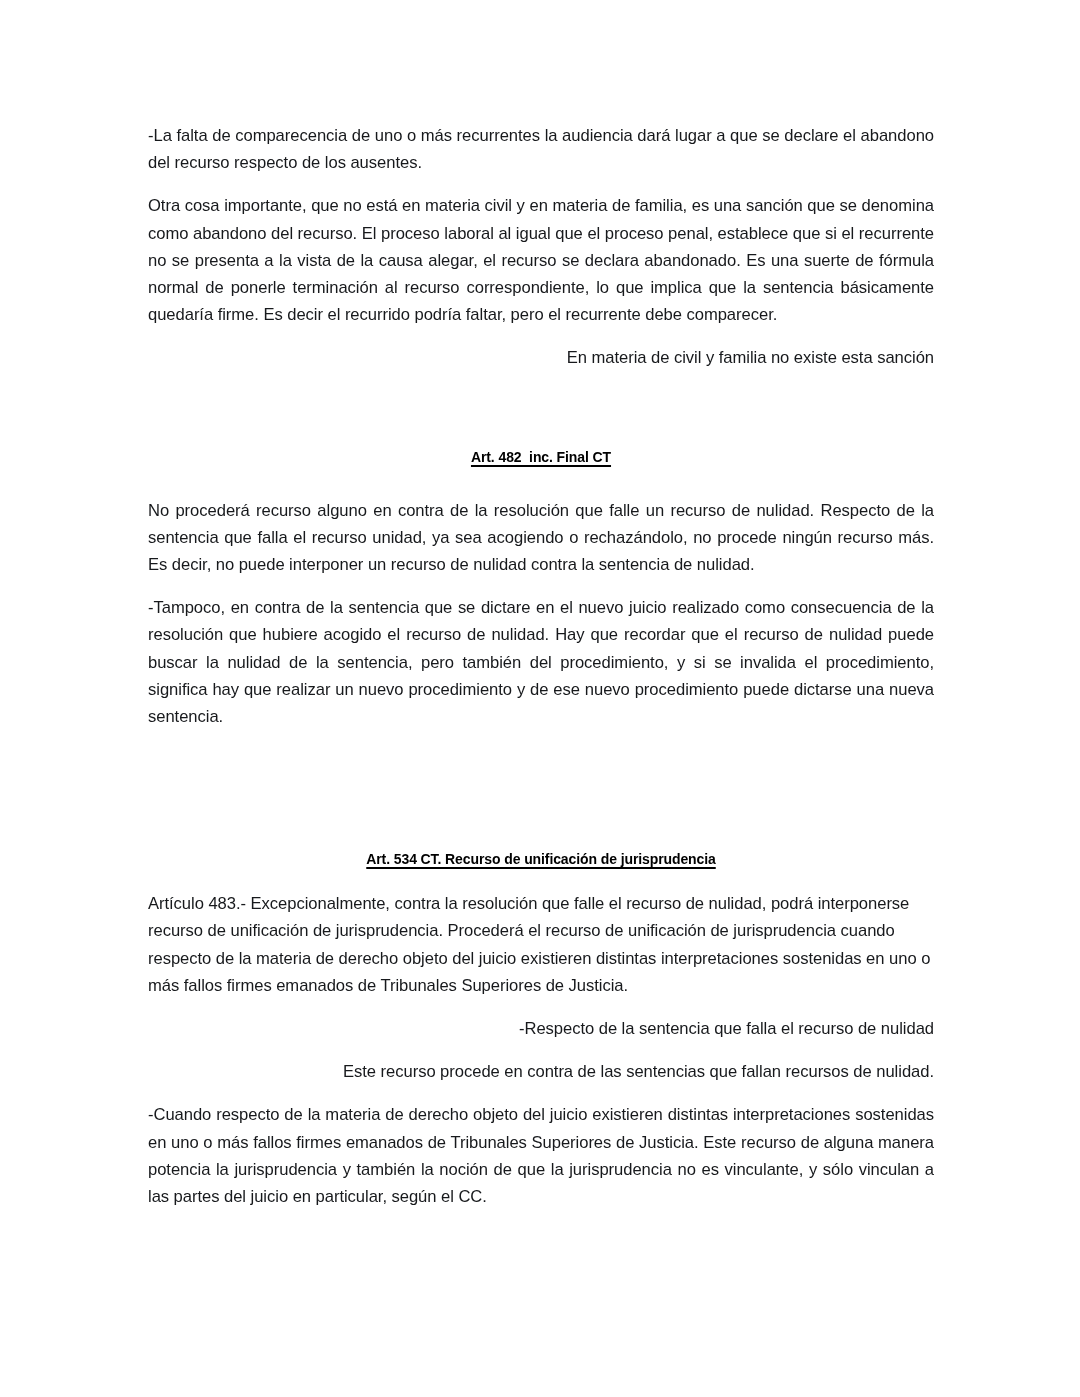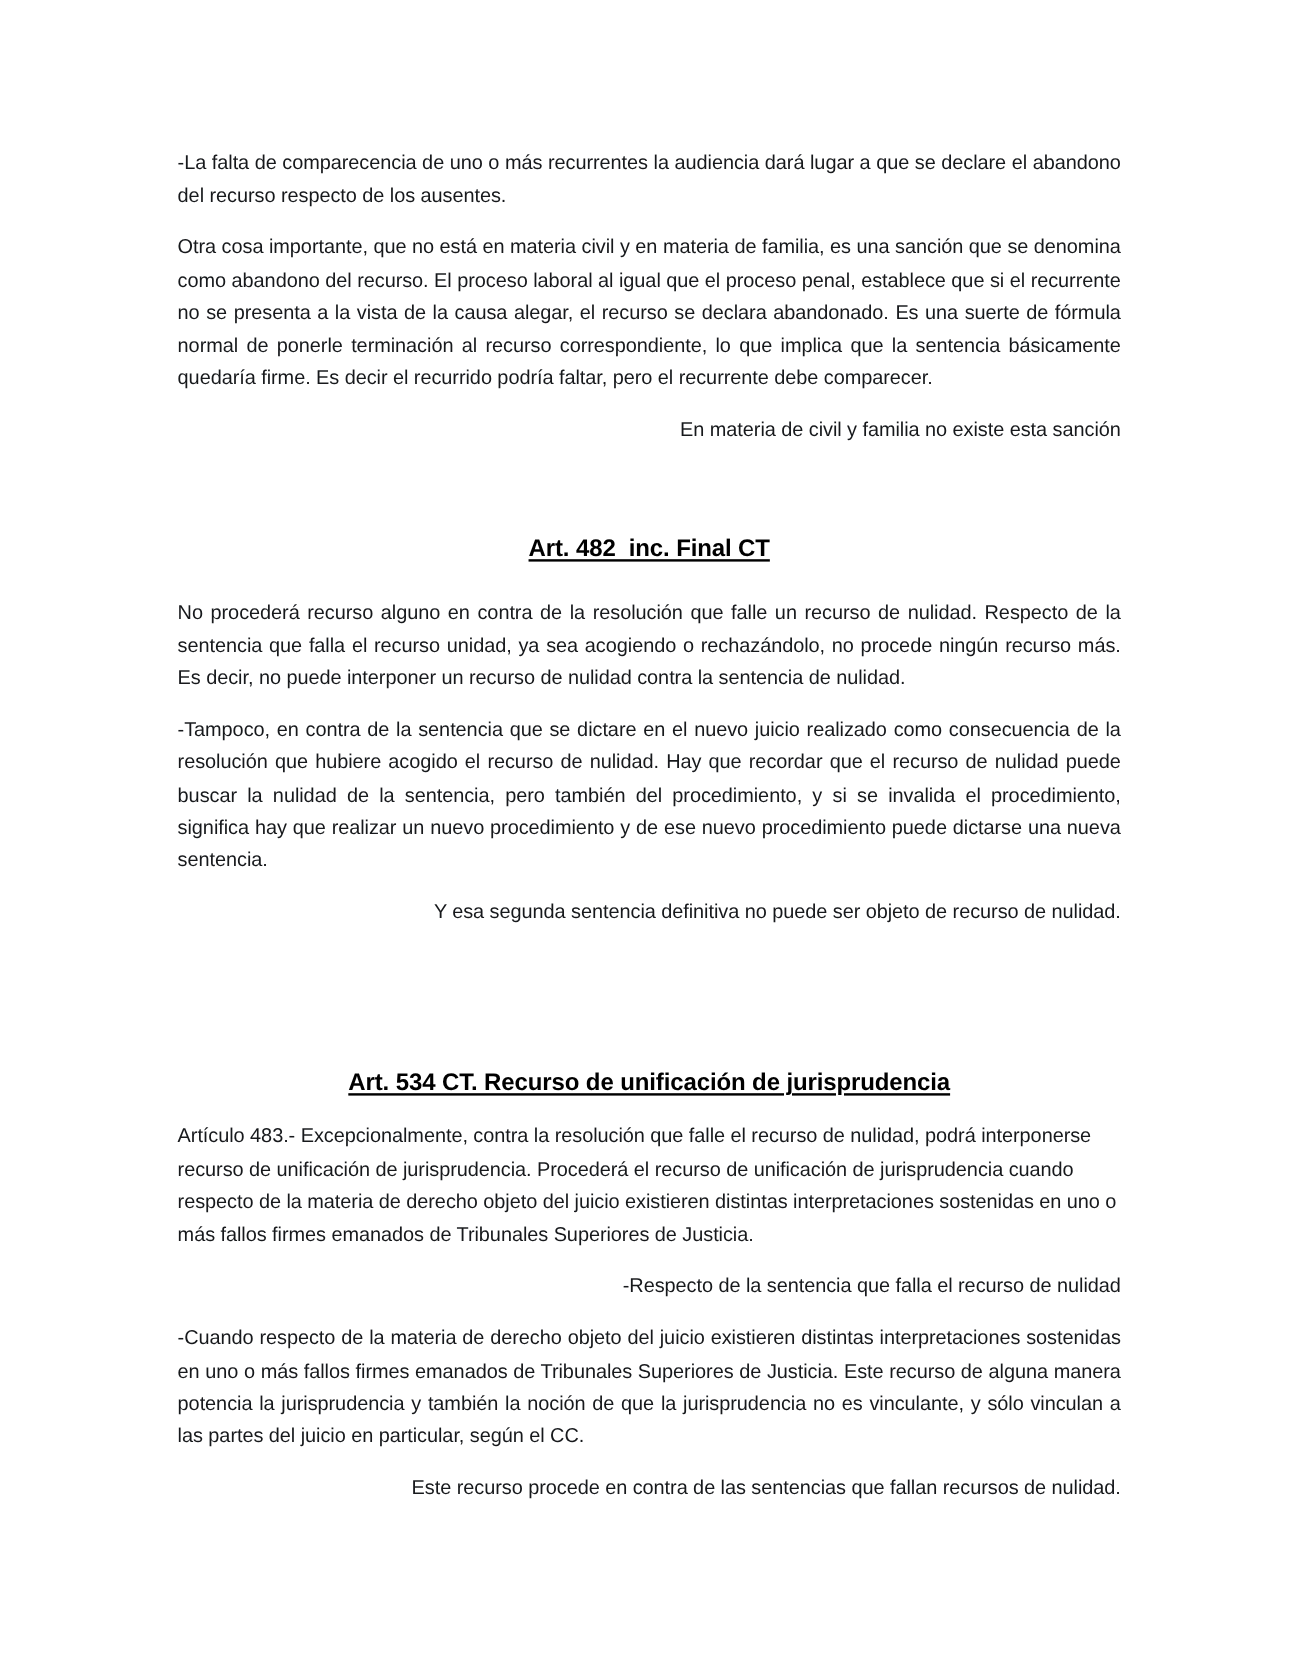--- a/index.html
+++ b/index.html
@@ -44,21 +44,21 @@
   p.para.flush {
     text-align: left;
   }
   
   p.para.single {
     text-align: right;
   }
   h2.heading {
     margin: 0;
     text-align: center;
-    font-size: 20px;
+    font-size: 14px;
     line-height: 27px;
     font-weight: bold;
     color: #000000;
     text-decoration: underline;
     text-underline-offset: 3px;
     text-decoration-thickness: 1.6px;
     letter-spacing: -0.1px;
     white-space: pre;
   }
   .gap-sm { height: 56px; }
@@ -81,30 +81,29 @@
     <div class="gap-sm"></div>
 
     <h2 class="heading">Art. 482  inc. Final CT</h2>
 
     <div class="gap-after-h1"></div>
 
     <p class="para">No procederá recurso alguno en contra de la resolución que falle un recurso de nulidad. Respecto de la sentencia que falla el recurso unidad, ya sea acogiendo o rechazándolo, no procede ningún recurso más. Es decir, no puede interponer un recurso de nulidad contra la sentencia de nulidad.</p>
 
     <p class="para">-Tampoco, en contra de la sentencia que se dictare en el nuevo juicio realizado como consecuencia de la resolución que hubiere acogido el recurso de nulidad. Hay que recordar que el recurso de nulidad puede buscar la nulidad de la sentencia, pero también del procedimiento, y si se invalida el procedimiento, significa hay que realizar un nuevo procedimiento y de ese nuevo procedimiento puede dictarse una nueva sentencia.</p>
 
-    <p class="para single">Y esa segunda sentencia definitiva no puede ser objeto de recurso de nulidad.</p>
 
     <div class="gap-lg"></div>
 
     <h2 class="heading">Art. 534 CT. Recurso de unificación de jurisprudencia</h2>
 
     <div class="gap-after-h2"></div>
 
     <p class="para flush">Artículo 483.- Excepcionalmente, contra la resolución que falle el recurso de nulidad, podrá interponerse recurso de unificación de jurisprudencia. Procederá el recurso de unificación de jurisprudencia cuando respecto de la materia de derecho objeto del juicio existieren distintas interpretaciones sostenidas en uno o más fallos firmes emanados de Tribunales Superiores de Justicia.</p>
 
     <p class="para single">-Respecto de la sentencia que falla el recurso de nulidad</p>
 
+    <p class="para single">Este recurso procede en contra de las sentencias que fallan recursos de nulidad.</p>
+
     <p class="para">-Cuando respecto de la materia de derecho objeto del juicio existieren distintas interpretaciones sostenidas en uno o más fallos firmes emanados de Tribunales Superiores de Justicia. Este recurso de alguna manera potencia la jurisprudencia y también la noción de que la jurisprudencia no es vinculante, y sólo vinculan a las partes del juicio en particular, según el CC.</p>
-
-    <p class="para single">Este recurso procede en contra de las sentencias que fallan recursos de nulidad.</p>
 
   </div>
 </div>
 
 </body></html>

